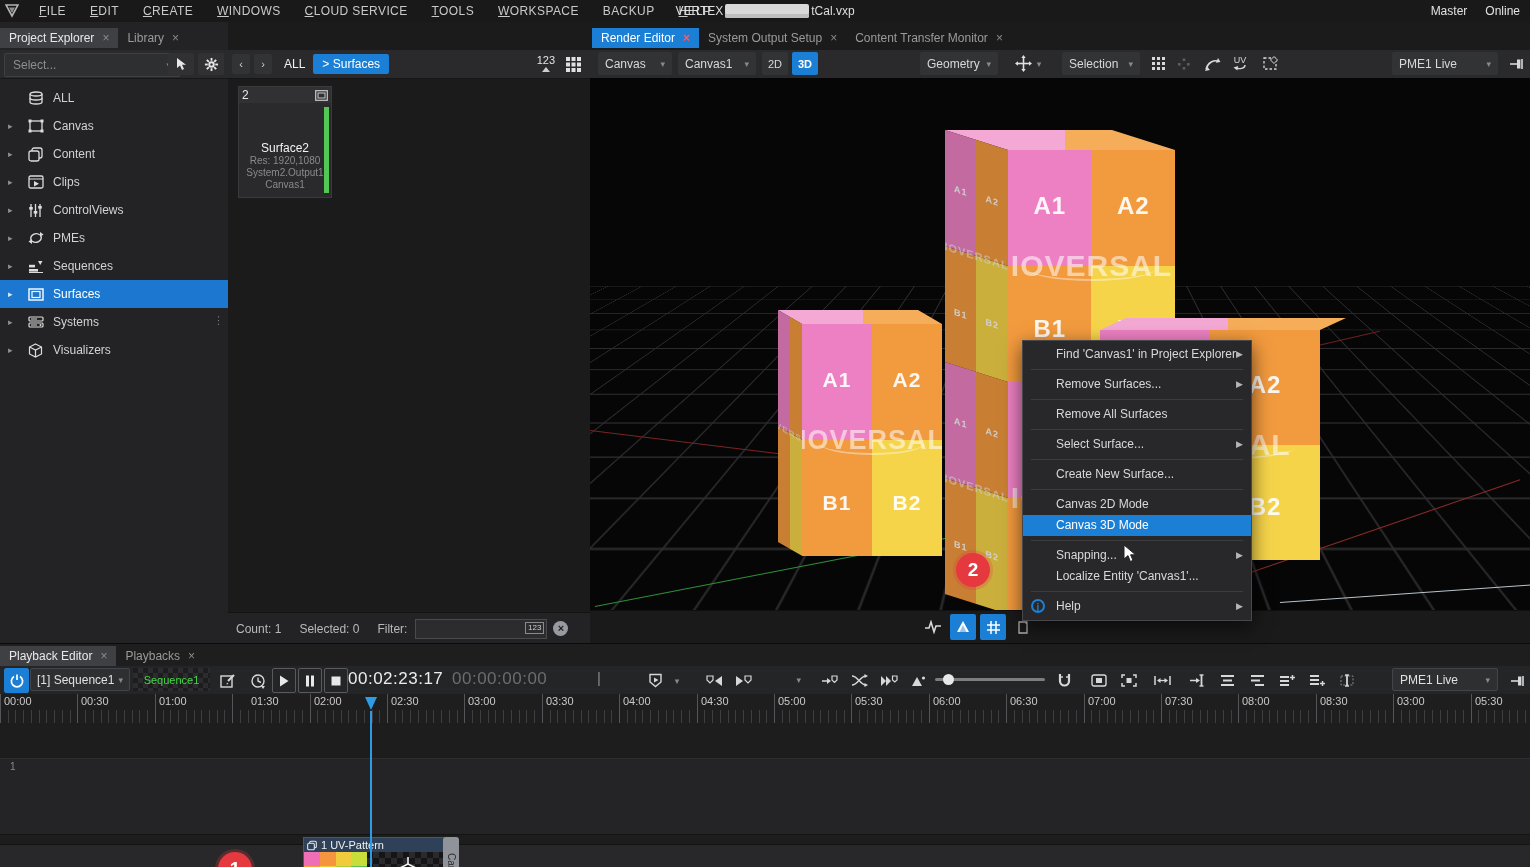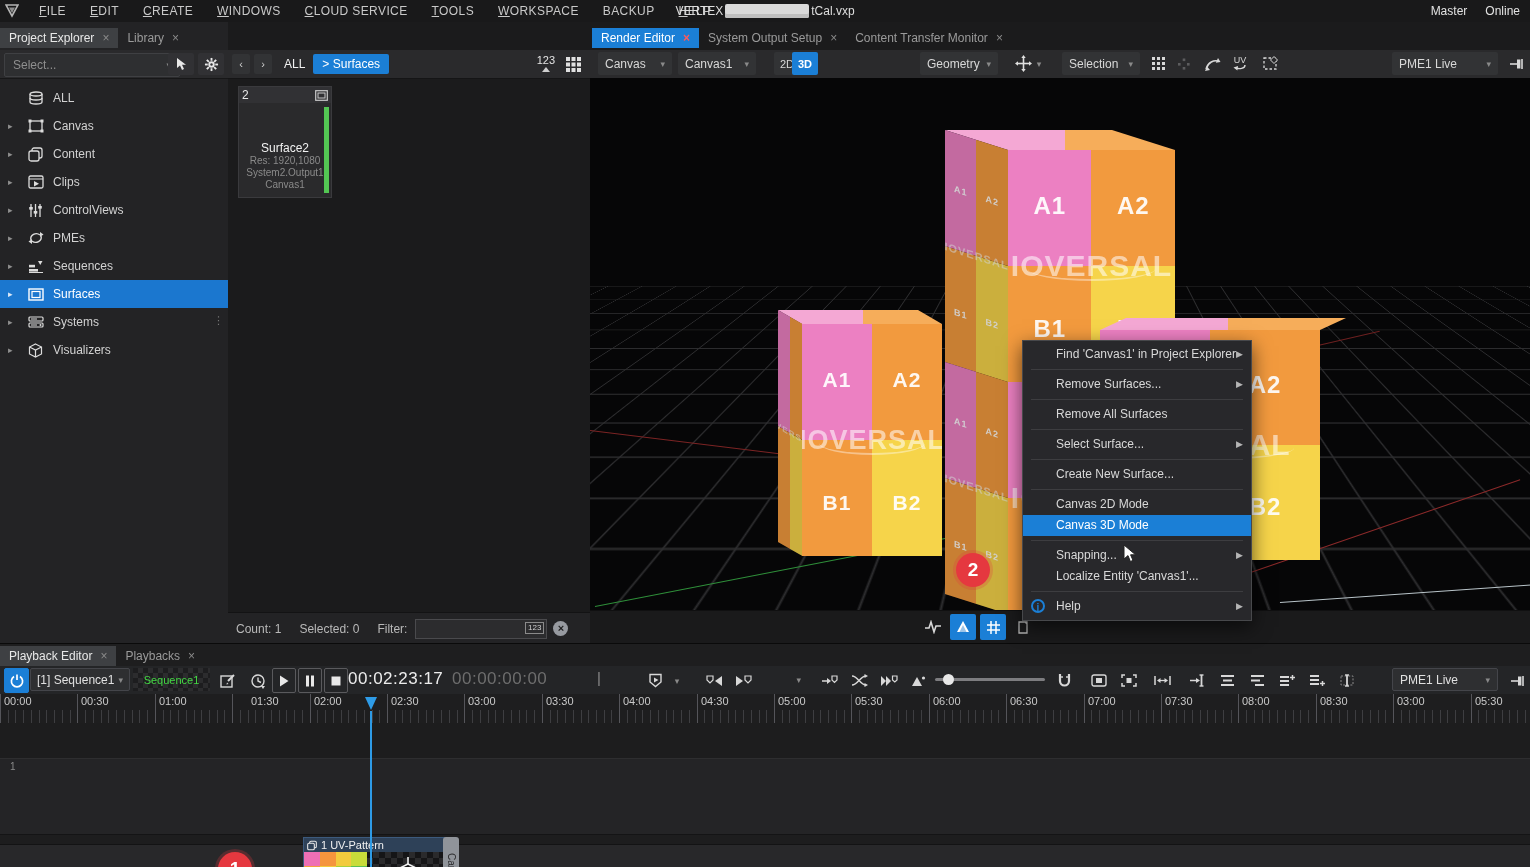--- a/index.html
+++ b/index.html
@@ -407,21 +407,21 @@
 
     <div id="re-toolbar">
       <div class="dd" style="left:8px;width:74px;">
           <span>Canvas</span>
           <span class="ddcaret">▾</span>
         </div>
       <div class="dd" style="left:88px;width:78px;">
           <span>Canvas1</span>
           <span class="ddcaret">▾</span>
         </div>
-      <div class="tbtn" style="left:172px;width:26px;margin-left:12px;">2D</div>
+      <div class="tbtn" style="left:172px;width:26px;">2D</div>
       <div class="tbtn blue" style="left:202px;width:26px;">3D</div>
       <div class="dd" style="left:330px;width:78px;">
           <span>Geometry</span>
           <span class="ddcaret">▾</span>
         </div>
       <div class="tbtn flat" style="left:416px;width:44px;">
         <svg width="17" height="17" viewBox="0 0 17 17">
             <g stroke="#e0e0e0" stroke-width="1.6">
               <line x1="8.5" y1="2" x2="8.5" y2="15"></line>
               <line x1="2" y1="8.5" x2="15" y2="8.5"></line>

